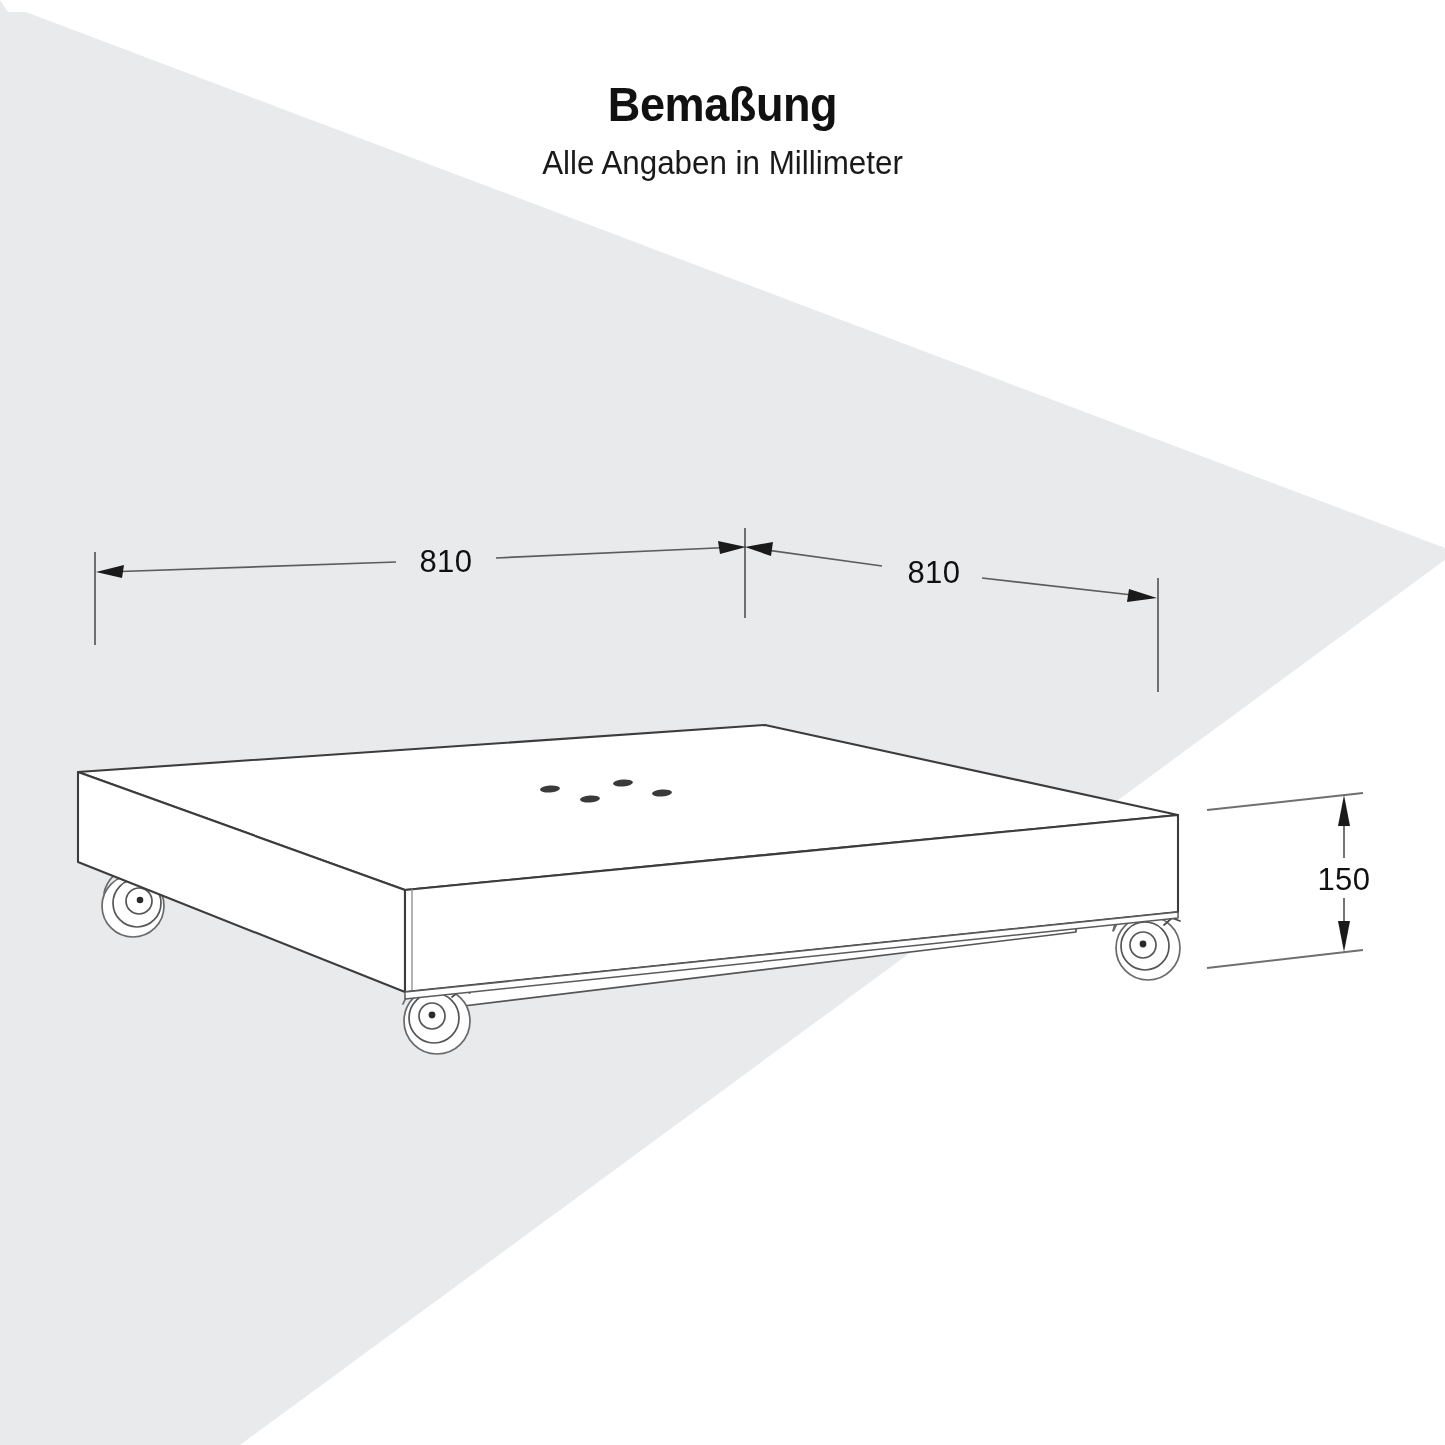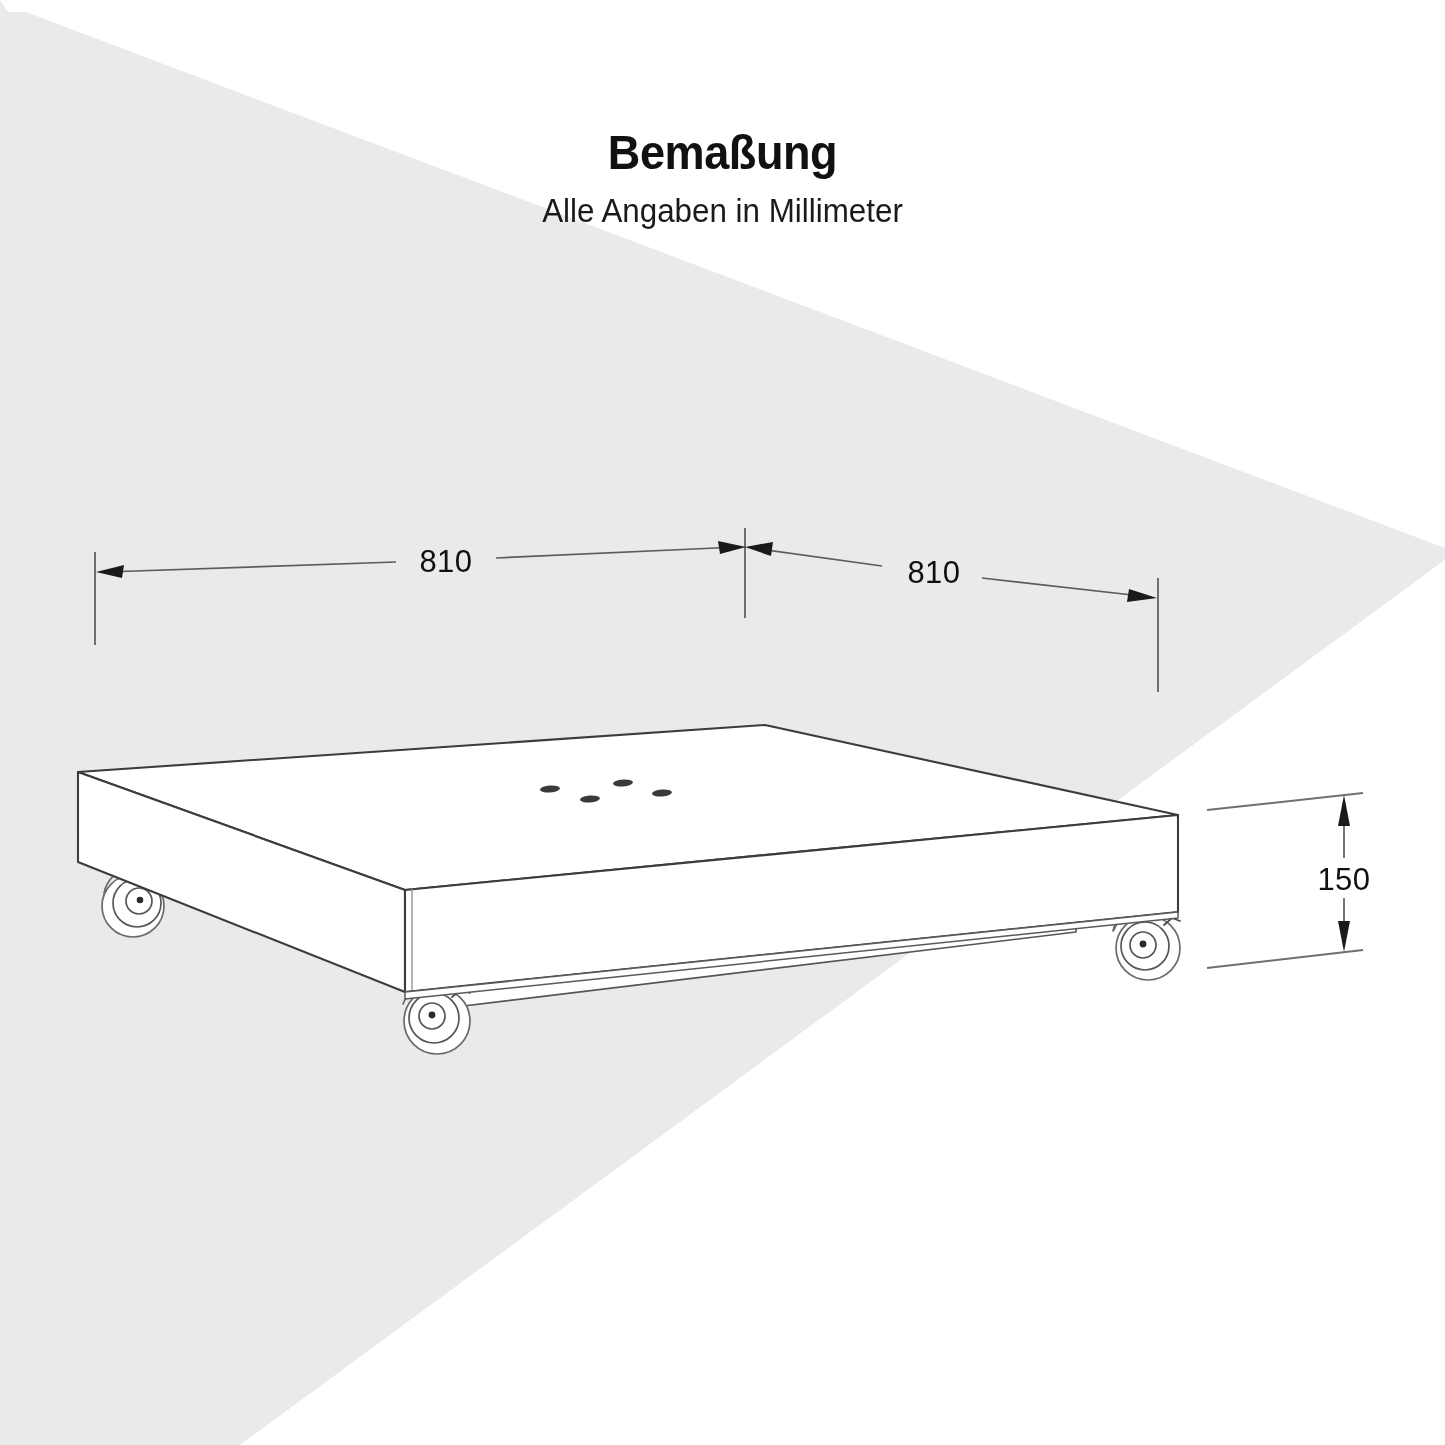--- a/index.html
+++ b/index.html
@@ -23,21 +23,20 @@
     height: 1445px;
     display: block;
   }
   .heading-block {
     position: absolute;
     left: 0;
     top: 78px;
     width: 1445px;
     text-align: center;
     pointer-events: none;
-    margin-top: 48px;
   }
   .heading-title {
     margin: 0;
     font-family: "Liberation Sans", sans-serif;
     font-size: 49px;
     font-weight: bold;
     letter-spacing: -0.5px;
     color: #111111;
     line-height: 1.08;
     transform: scaleX(0.92);

